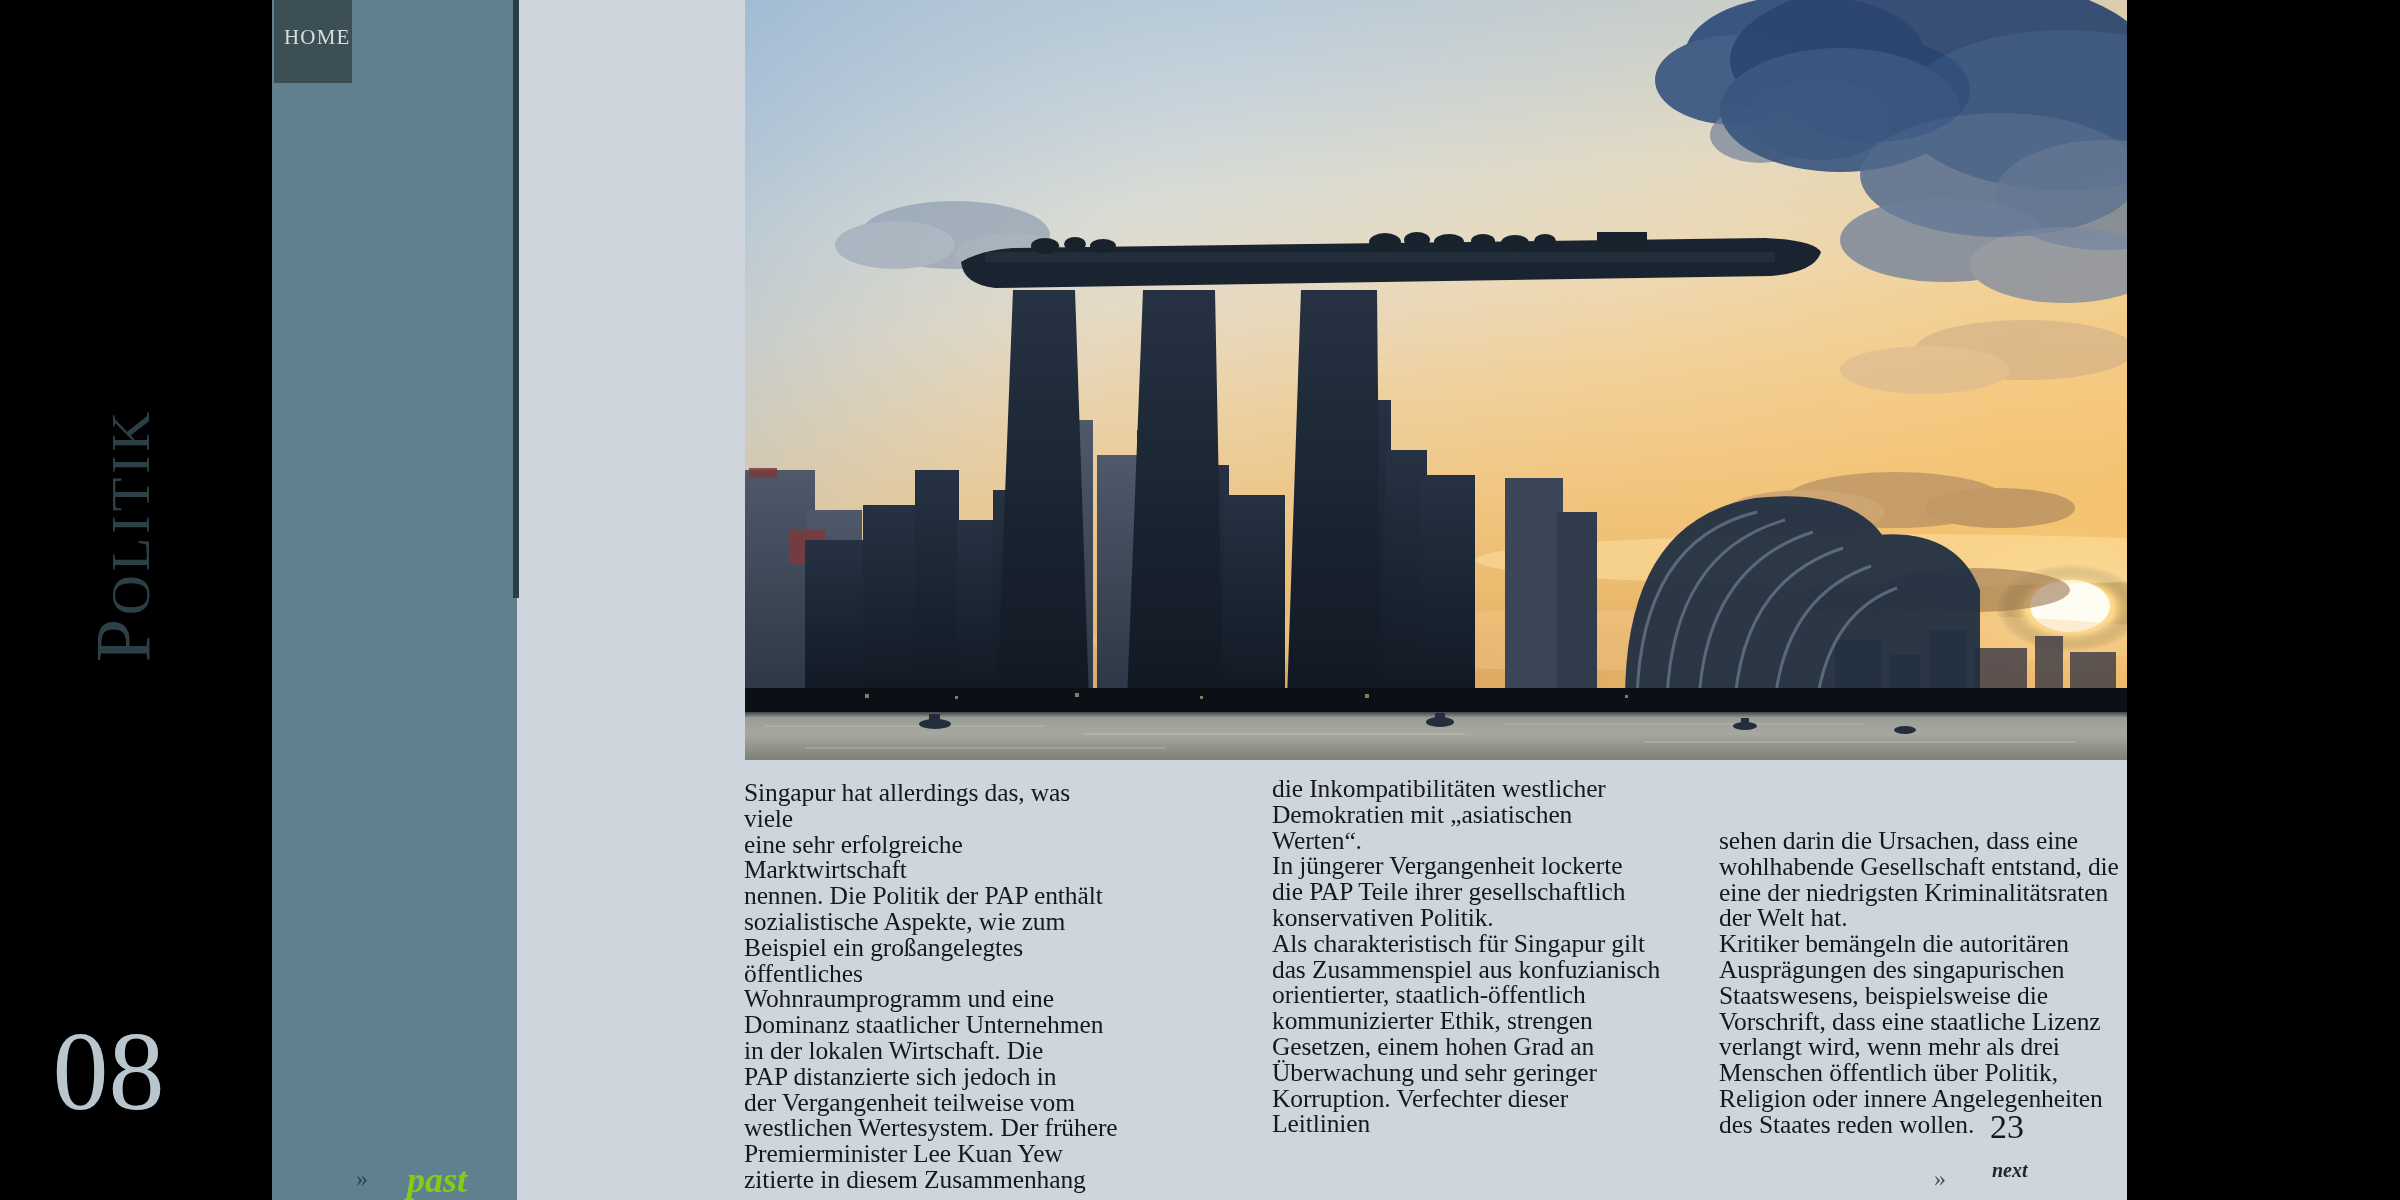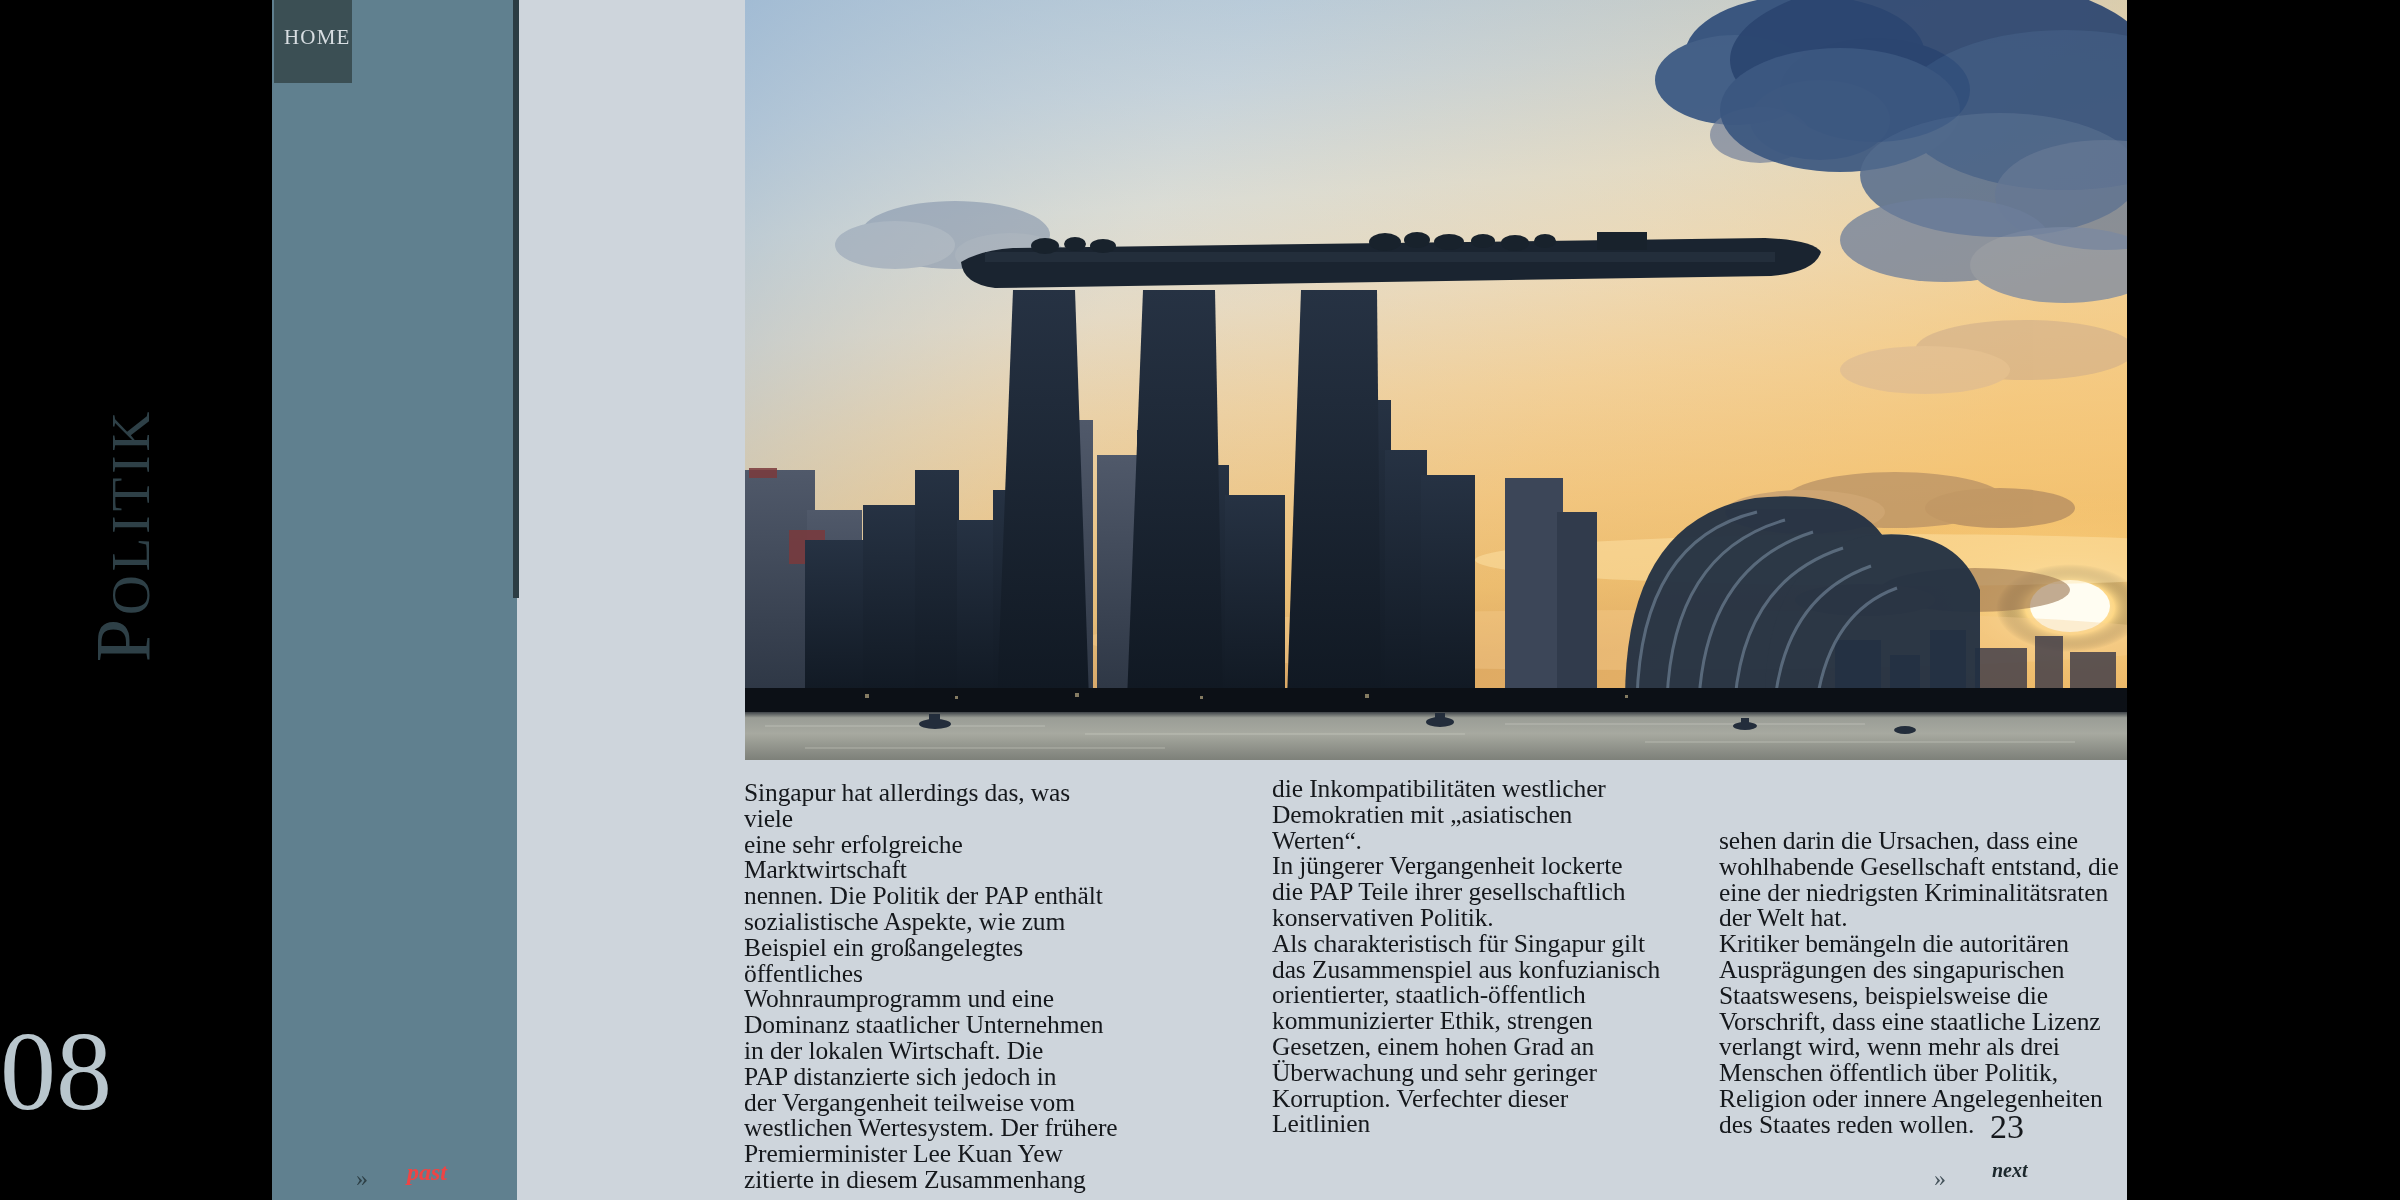--- a/index.html
+++ b/index.html
@@ -80,20 +80,21 @@
     letter-spacing: 4px;
     color: #2e4047;
     white-space: nowrap;
   }
 
   .big-number {
     position: absolute;
     left: 0;
     top: 1015px;
     width: 245px;
+    text-align: center;
     font-family: "Liberation Serif", serif;
     font-size: 112px;
     line-height: 112px;
     color: #b9c6cd;
     padding-right: 28px;
     box-sizing: border-box;
   }
 
   .nav-past {
     position: absolute;
@@ -108,24 +109,24 @@
     left: 84px;
     top: 10px;
     font-size: 24px;
     color: #2e4047;
     font-family: "Liberation Serif", serif;
   }
   .nav-past .lbl {
     position: absolute;
     left: 135px;
     top: 4px;
-    font-size: 24px;
+    font-size: 36px;
     font-style: italic;
     font-weight: bold;
-    color: #ef4444;
+    color: #84cc16;
     font-family: "Liberation Serif", serif;
   }
 
   
   .page-body {
     position: absolute;
     left: 517px;
     top: 0;
     width: 1610px;
     height: 1200px;

